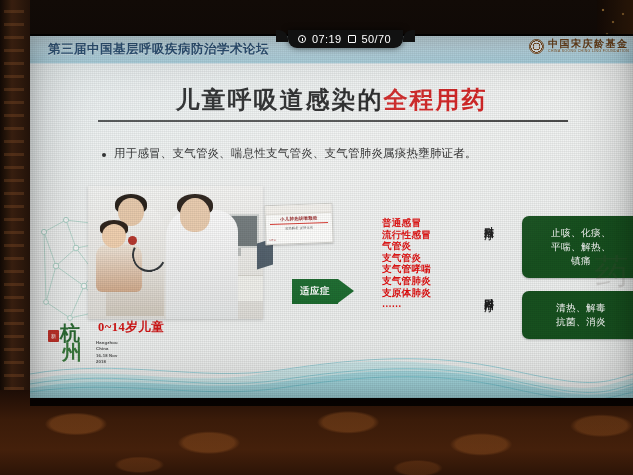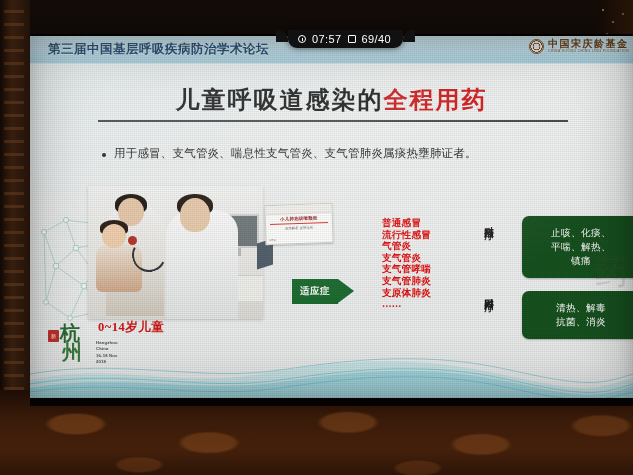--- a/index.html
+++ b/index.html
@@ -537,16 +537,16 @@
 
   <div class="scan"></div>
   <div class="glare"></div>
   <div class="vignette"></div>
 </div>
 
 <div class="osd">
   <span class="notch-l"></span>
   <span class="notch-r"></span>
   <span class="osd-clock-icon"></span>
-  <span class="osd-text">07:57</span>
+  <span class="osd-text">07:19</span>
   <span class="osd-page-icon"></span>
-  <span class="osd-text">69/40</span>
+  <span class="osd-text">50/70</span>
 </div>
 
 </body></html>

